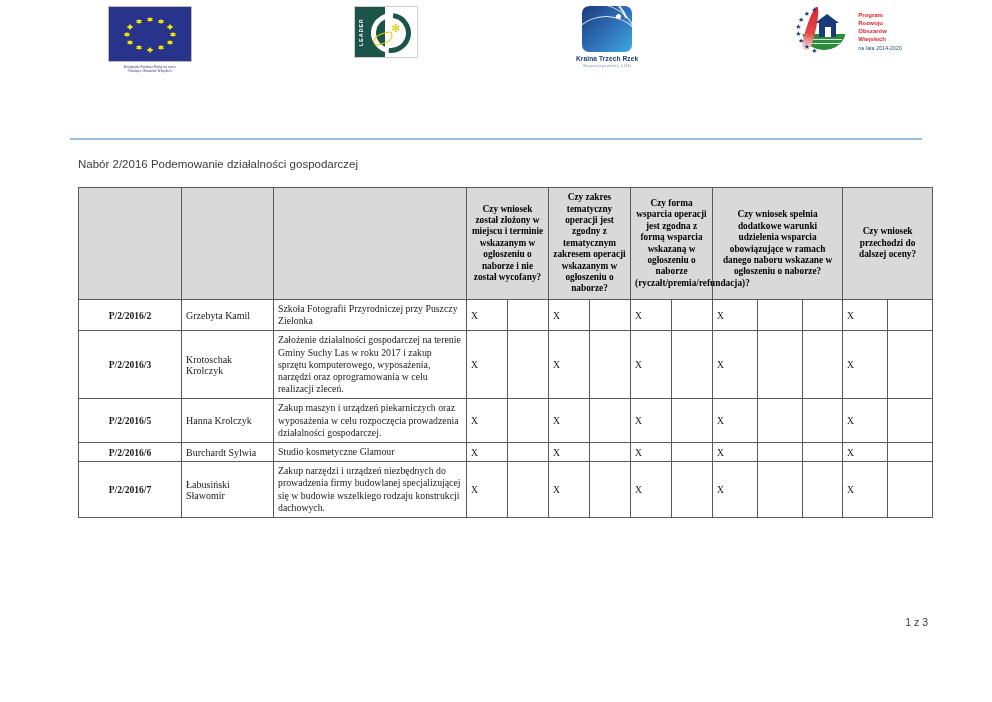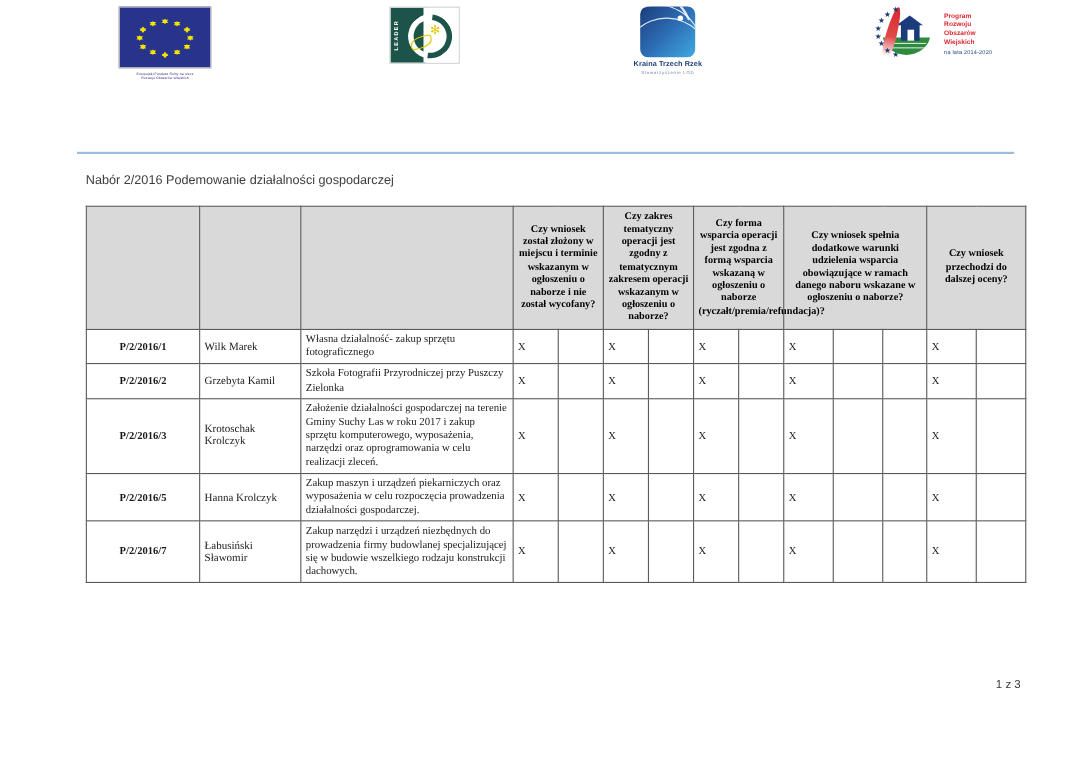--- a/index.html
+++ b/index.html
@@ -479,36 +479,20 @@
           <th></th>
           <th colspan="2">Czy wniosek został złożony w miejscu i terminie wskazanym w ogłoszeniu o naborze i nie został wycofany?</th>
           <th colspan="2">Czy zakres tematyczny operacji jest zgodny z tematycznym zakresem operacji wskazanym w ogłoszeniu o naborze?</th>
           <th colspan="2">Czy forma wsparcia operacji jest zgodna z formą wsparcia wskazaną w ogłoszeniu o naborze (ryczałt/premia/refundacja)?</th>
           <th colspan="3">Czy wniosek spełnia dodatkowe warunki udzielenia wsparcia obowiązujące w ramach danego naboru wskazane w ogłoszeniu o naborze?</th>
           <th colspan="2">Czy wniosek przechodzi do dalszej oceny?</th>
         </tr>
       </thead>
       <tbody id="tbody">
           <tr>
-            <td class="c-num">P/2/2016/1</td>
-            <td class="c-name">Wilk Marek</td>
-            <td class="c-title">Własna działalność- zakup sprzętu fotograficznego</td>
-            <td class="c-mark">X</td>
-            <td class="c-mark"></td>
-            <td class="c-mark">X</td>
-            <td class="c-mark"></td>
-            <td class="c-mark">X</td>
-            <td class="c-mark"></td>
-            <td class="c-mark">X</td>
-            <td class="c-mark"></td>
-            <td class="c-mark"></td>
-            <td class="c-mark">X</td>
-            <td class="c-mark"></td>
-          </tr>
-          <tr>
             <td class="c-num">P/2/2016/2</td>
             <td class="c-name">Grzebyta Kamil</td>
             <td class="c-title">Szkoła Fotografii Przyrodniczej przy Puszczy Zielonka</td>
             <td class="c-mark">X</td>
             <td class="c-mark"></td>
             <td class="c-mark">X</td>
             <td class="c-mark"></td>
             <td class="c-mark">X</td>
             <td class="c-mark"></td>
             <td class="c-mark">X</td>
@@ -543,20 +527,36 @@
             <td class="c-mark"></td>
             <td class="c-mark">X</td>
             <td class="c-mark"></td>
             <td class="c-mark">X</td>
             <td class="c-mark"></td>
             <td class="c-mark"></td>
             <td class="c-mark">X</td>
             <td class="c-mark"></td>
           </tr>
           <tr>
+            <td class="c-num">P/2/2016/6</td>
+            <td class="c-name">Burchardt Sylwia</td>
+            <td class="c-title">Studio kosmetyczne Glamour</td>
+            <td class="c-mark">X</td>
+            <td class="c-mark"></td>
+            <td class="c-mark">X</td>
+            <td class="c-mark"></td>
+            <td class="c-mark">X</td>
+            <td class="c-mark"></td>
+            <td class="c-mark">X</td>
+            <td class="c-mark"></td>
+            <td class="c-mark"></td>
+            <td class="c-mark">X</td>
+            <td class="c-mark"></td>
+          </tr>
+          <tr>
             <td class="c-num">P/2/2016/7</td>
             <td class="c-name">Łabusiński Sławomir</td>
             <td class="c-title">Zakup narzędzi i urządzeń niezbędnych do prowadzenia firmy budowlanej specjalizującej się w budowie wszelkiego rodzaju konstrukcji dachowych.</td>
             <td class="c-mark">X</td>
             <td class="c-mark"></td>
             <td class="c-mark">X</td>
             <td class="c-mark"></td>
             <td class="c-mark">X</td>
             <td class="c-mark"></td>
             <td class="c-mark">X</td>

